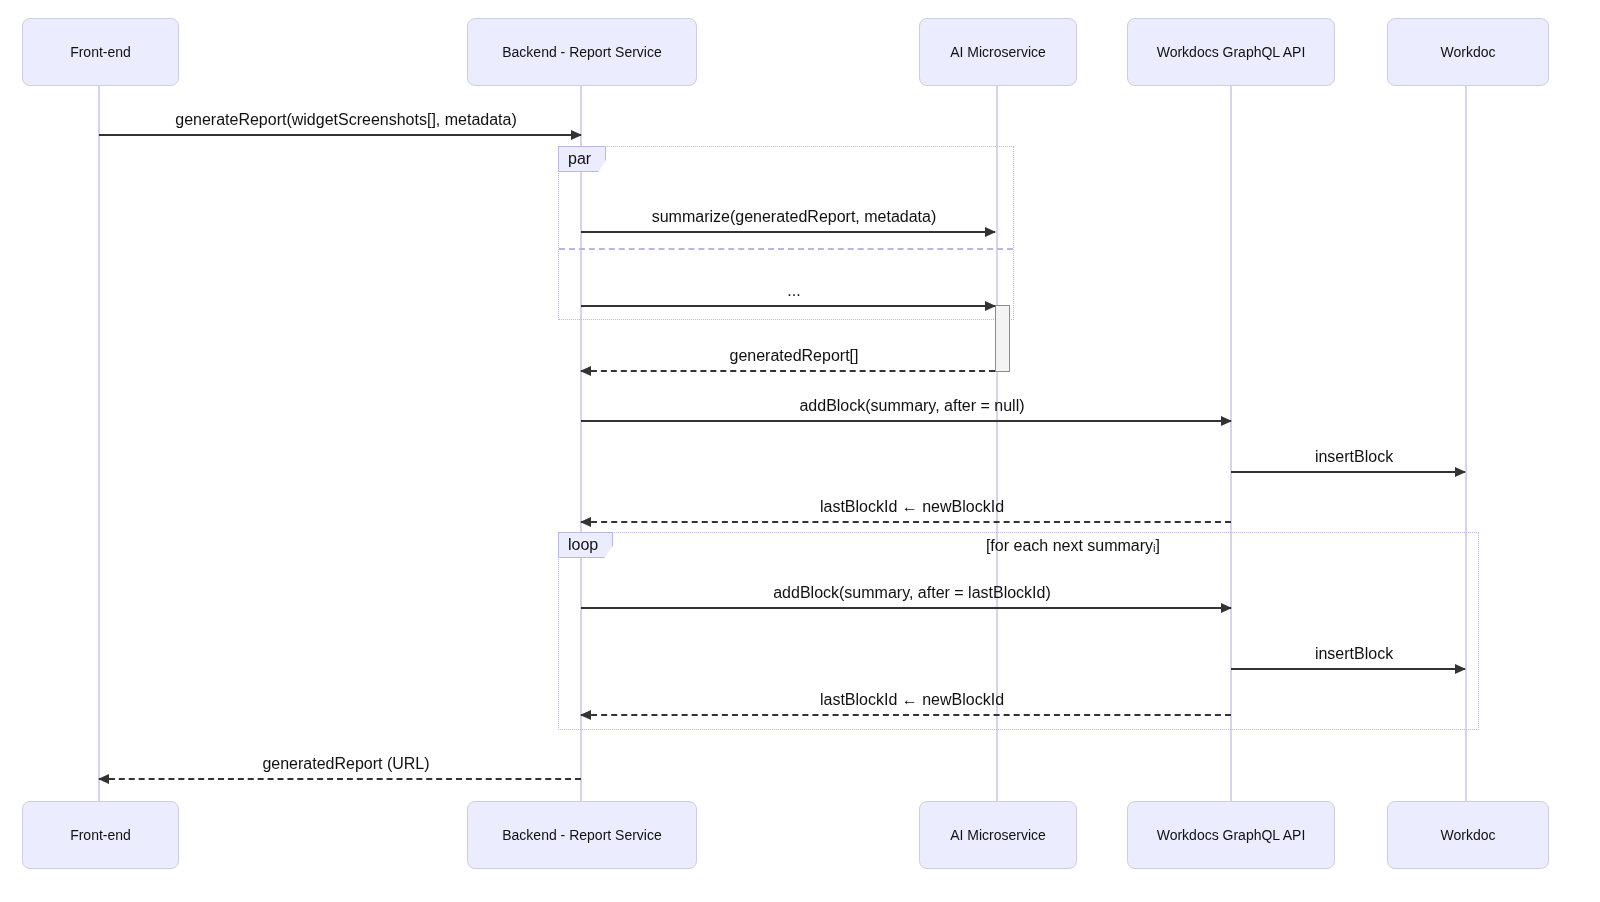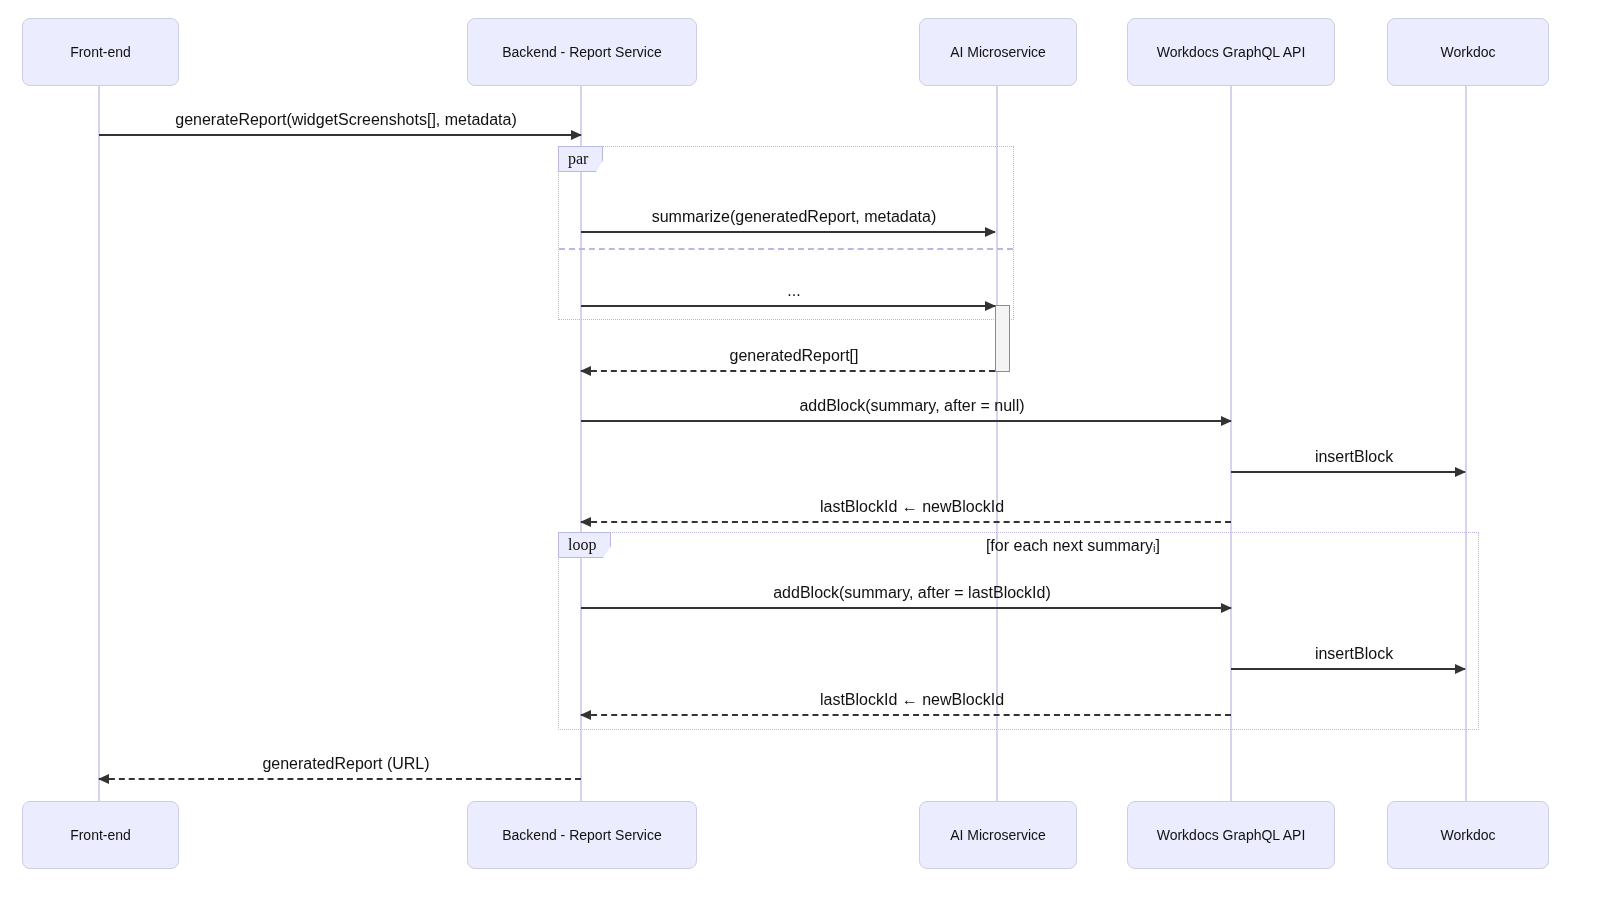--- a/index.html
+++ b/index.html
@@ -32,21 +32,21 @@
     font-size:16px;white-space:nowrap;color:var(--text);margin-left:12px;
   }
   .ah{position:absolute;width:0;height:0;top:-4px;}
   .ah.right{right:-1px;border-top:5px solid transparent;border-bottom:5px solid transparent;border-left:11px solid var(--arrow);}
   .ah.left{left:-1px;border-top:5px solid transparent;border-bottom:5px solid transparent;border-right:11px solid var(--arrow);}
   .frame{position:absolute;border:1px dotted var(--frame-border);}
   .frame-tab{
     position:absolute;left:-1px;top:-1px;background:var(--actor-fill);
     border:1px solid var(--frame-border);
     clip-path:polygon(0 0,100% 0,100% 52%,84% 100%,0 100%);
-    font-size:16px;line-height:24px;padding:0 14px 0 9px;height:24px;font-family:Liberation Serif, serif;
+    font-size:16px;line-height:24px;padding:0 14px 0 9px;height:24px;
   }
   .frame-title{
     position:absolute;left:0;right:0;top:1px;text-align:center;
     font-size:16px;line-height:24px;white-space:nowrap;
   }
   .par-divider{position:absolute;left:0;right:0;border-top:2px dashed var(--frame-border);}
   .activation{
     position:absolute;background:var(--activation-fill);
     border:1px solid var(--activation-border);
   }

